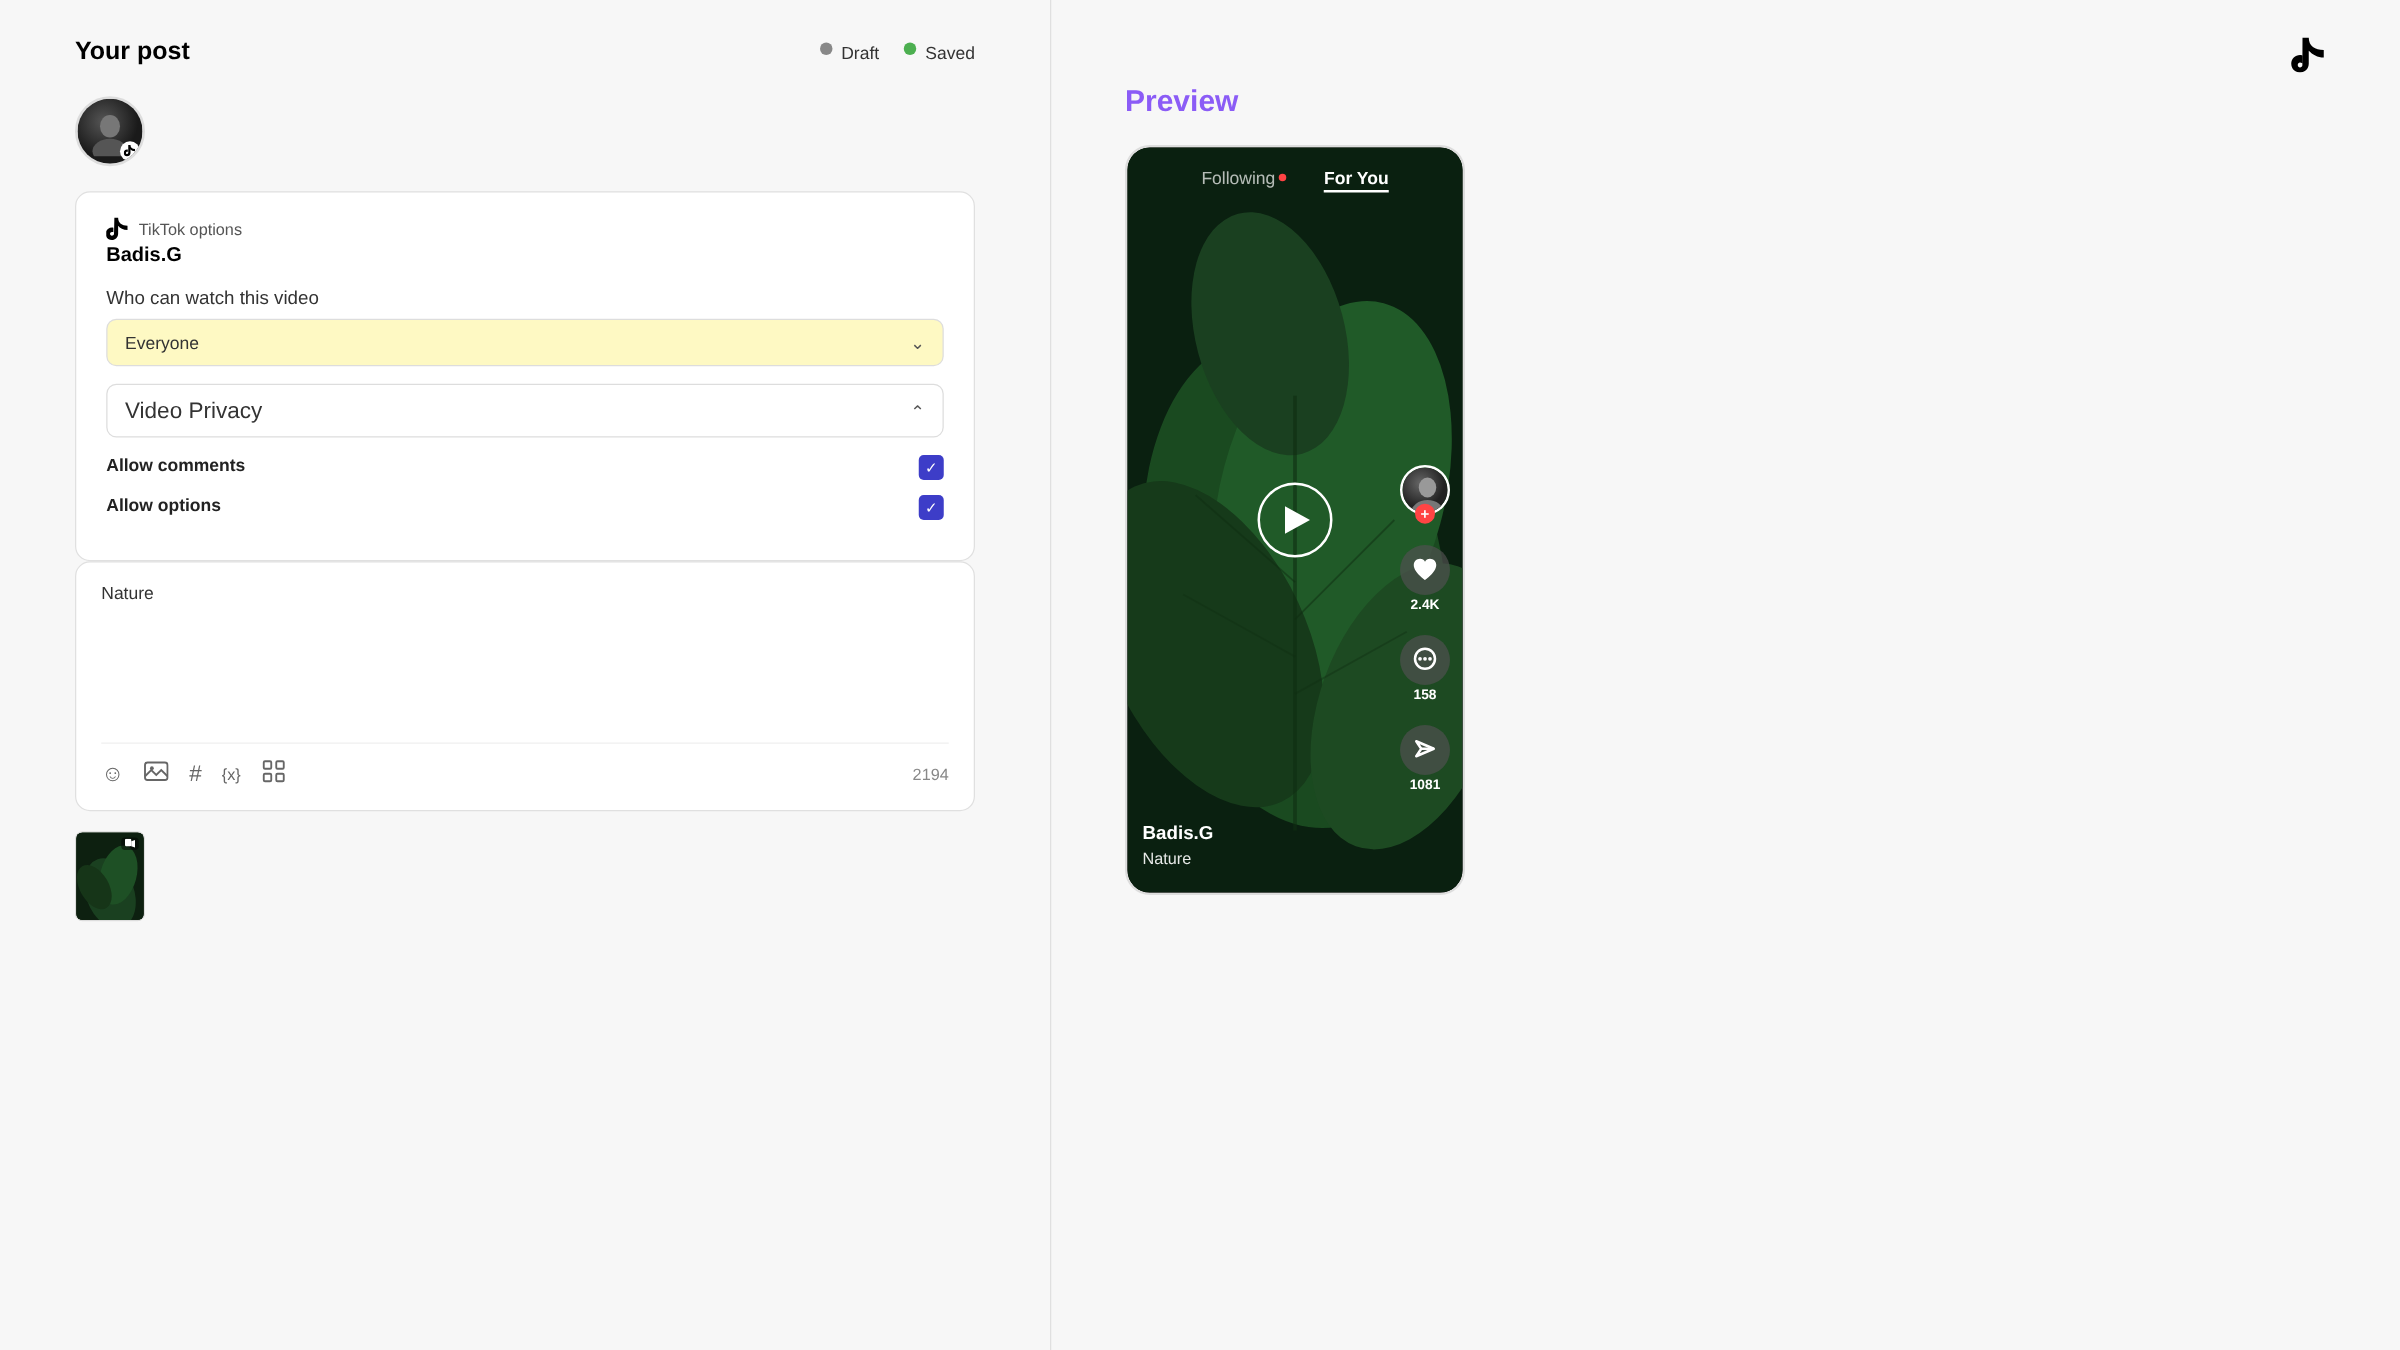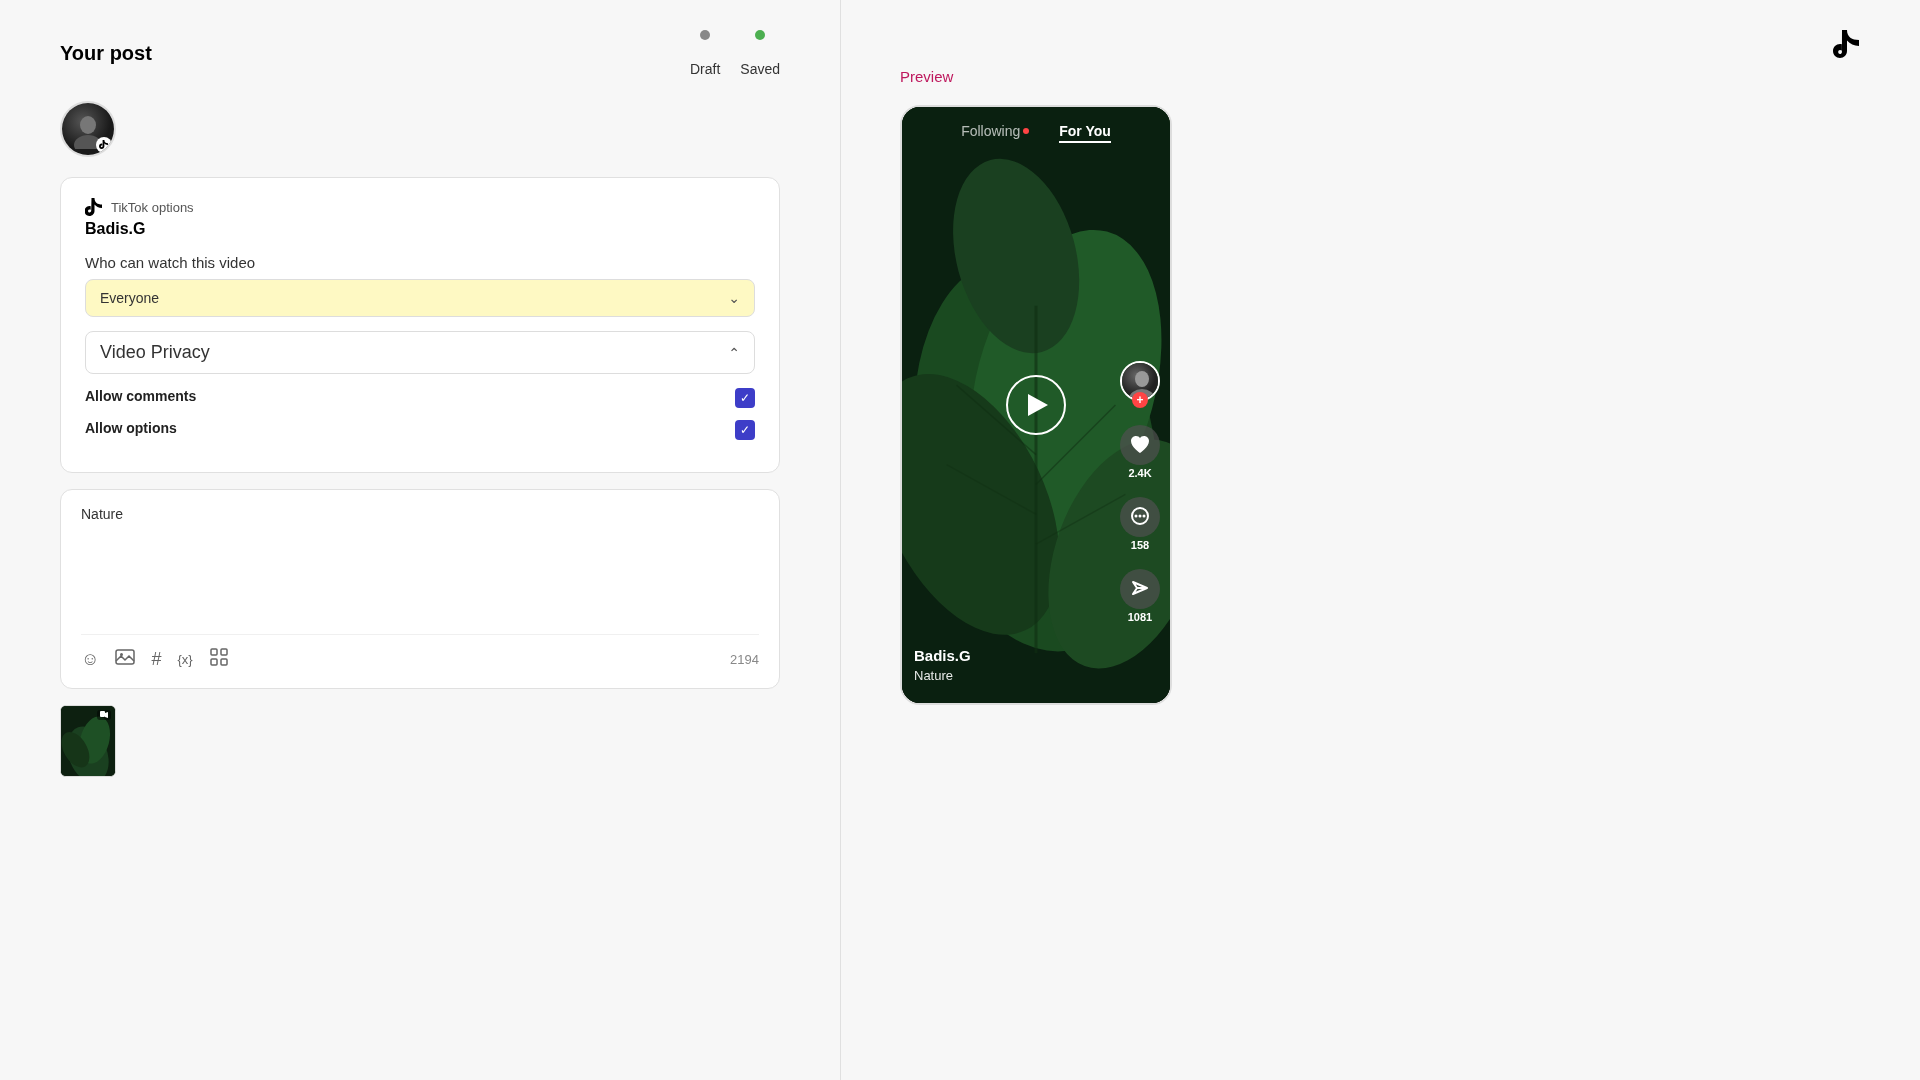--- a/index.html
+++ b/index.html
@@ -40,25 +40,23 @@
     }
 
     .status-indicators {
       display: flex;
       align-items: center;
       gap: 20px;
     }
 
     .status-item {
       display: flex;
-      align-items: center;
-      gap: 21px;
+      gap: 7px;
       font-size: 14px;
       color: #333;
-      flex-direction: column;
     }
 
     .status-dot {
       width: 10px;
       height: 10px;
       border-radius: 50%;
     }
 
     .dot-draft { background: #888; }
     .dot-saved { background: #4caf50; }
@@ -105,21 +103,20 @@
       justify-content: center;
       font-size: 9px;
     }
 
     
     .card {
       background: #fff;
       border: 1px solid #e0e0e0;
       border-radius: 12px;
       padding: 20px 24px;
-      margin-bottom: 16px;
     }
 
     .tiktok-options-header {
       display: flex;
       align-items: center;
       gap: 8px;
       margin-bottom: 4px;
     }
 
     .tiktok-options-label {
@@ -302,23 +299,23 @@
       display: flex;
       align-items: center;
       gap: 2px;
       position: absolute;
       top: 4px;
       right: 4px;
     }
 
     
     .preview-title {
-      font-size: 15px;
-      font-weight: 400;
-      color: #be185d;
+      font-size: 24px;
+      font-weight: 700;
+      color: #8b5cf6;
       margin-bottom: 20px;
     }
 
     .preview-container {
       position: relative;
     }
 
     .phone-frame {
       width: 272px;
       height: 600px;

